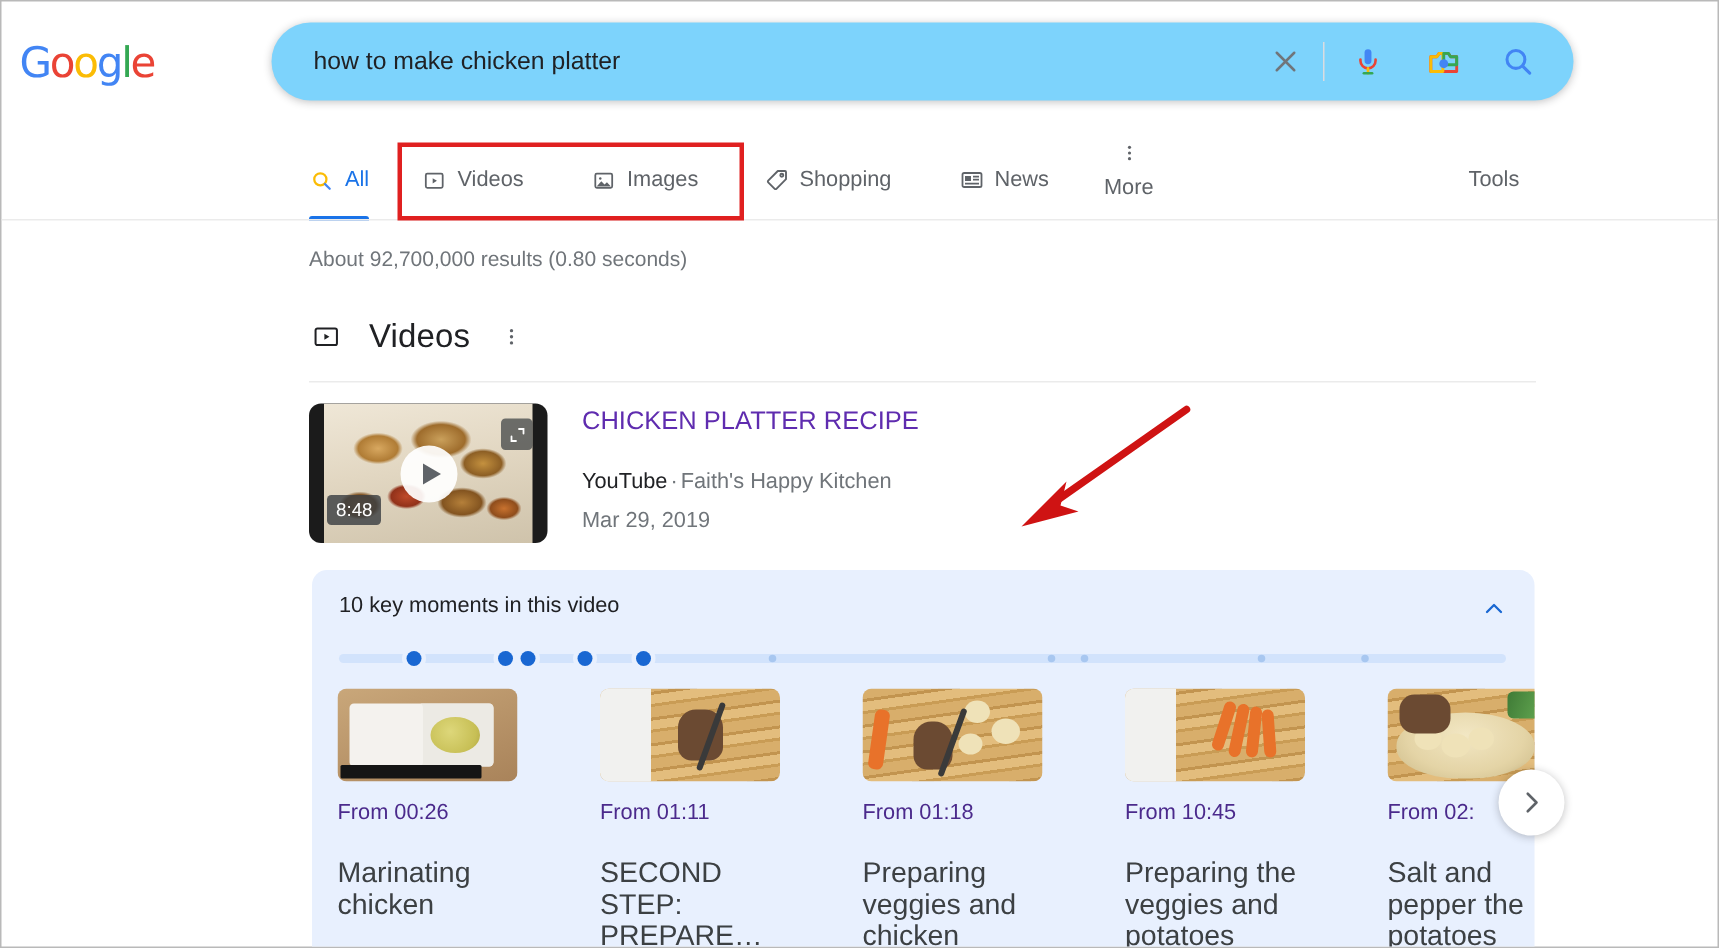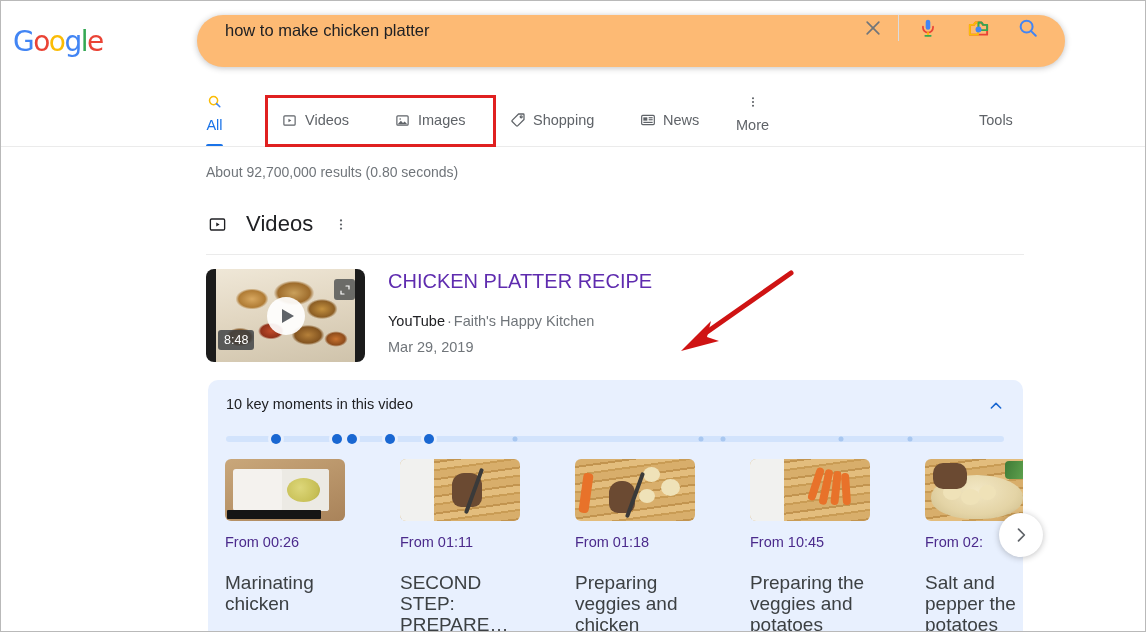--- a/index.html
+++ b/index.html
@@ -46,29 +46,29 @@
     white-space: nowrap;
     user-select: none;
   }
   #google-logo .l-b { color: #4285f4; }
   #google-logo .l-r { color: #ea4335; }
   #google-logo .l-y { color: #fbbc05; }
   #google-logo .l-g { color: #34a853; }
 
   #searchbox {
     position: absolute;
-    left: 196px;
+    left: 180px;
     top: 14px;
     width: 868px;
     height: 52px;
     border-radius: 26px;
-    background: #fdba74;
+    background: #7dd3fc;
     box-shadow: 0 1px 6px rgba(32,33,36,0.28);
     display: flex;
-    align-items: flex-start;
+    align-items: center;
   }
 
   #search-input {
     flex: 1;
     border: none;
     outline: none;
     background: transparent;
     font-family: "Liberation Sans", sans-serif;
     font-size: 16.5px;
     color: #202124;
@@ -135,21 +135,21 @@
   .tab.active .tab-underline {
     position: absolute;
     left: 0;
     bottom: 0;
     width: 100%;
     height: 3px;
     background: #1a73e8;
     border-radius: 2px 2px 0 0;
   }
 
-  #tab-all     { left: 205px; flex-direction: column; }
+  #tab-all     { left: 205px; }
   #tab-videos  { left: 280px; }
   #tab-images  { left: 393px; }
   #tab-shopping{ left: 508px; }
   #tab-news    { left: 638px; }
   #tab-more    { left: 735px; flex-direction: column; }
 
   #tools-btn {
     position: absolute;
     left: 978px;
     top: 0;
@@ -289,21 +289,21 @@
     justify-content: center;
     cursor: pointer;
   }
 
   #video-info {
     position: absolute;
     left: 182px;
     top: 0;
   }
   #video-title {
-    font-size: 20px;
+    font-size: 17px;
     color: #5f2caf;
     line-height: 24px;
     cursor: pointer;
     white-space: nowrap;
   }
   #video-source-line {
     margin-top: 18px;
     font-size: 14.5px;
     line-height: 20px;
     color: #70757a;

